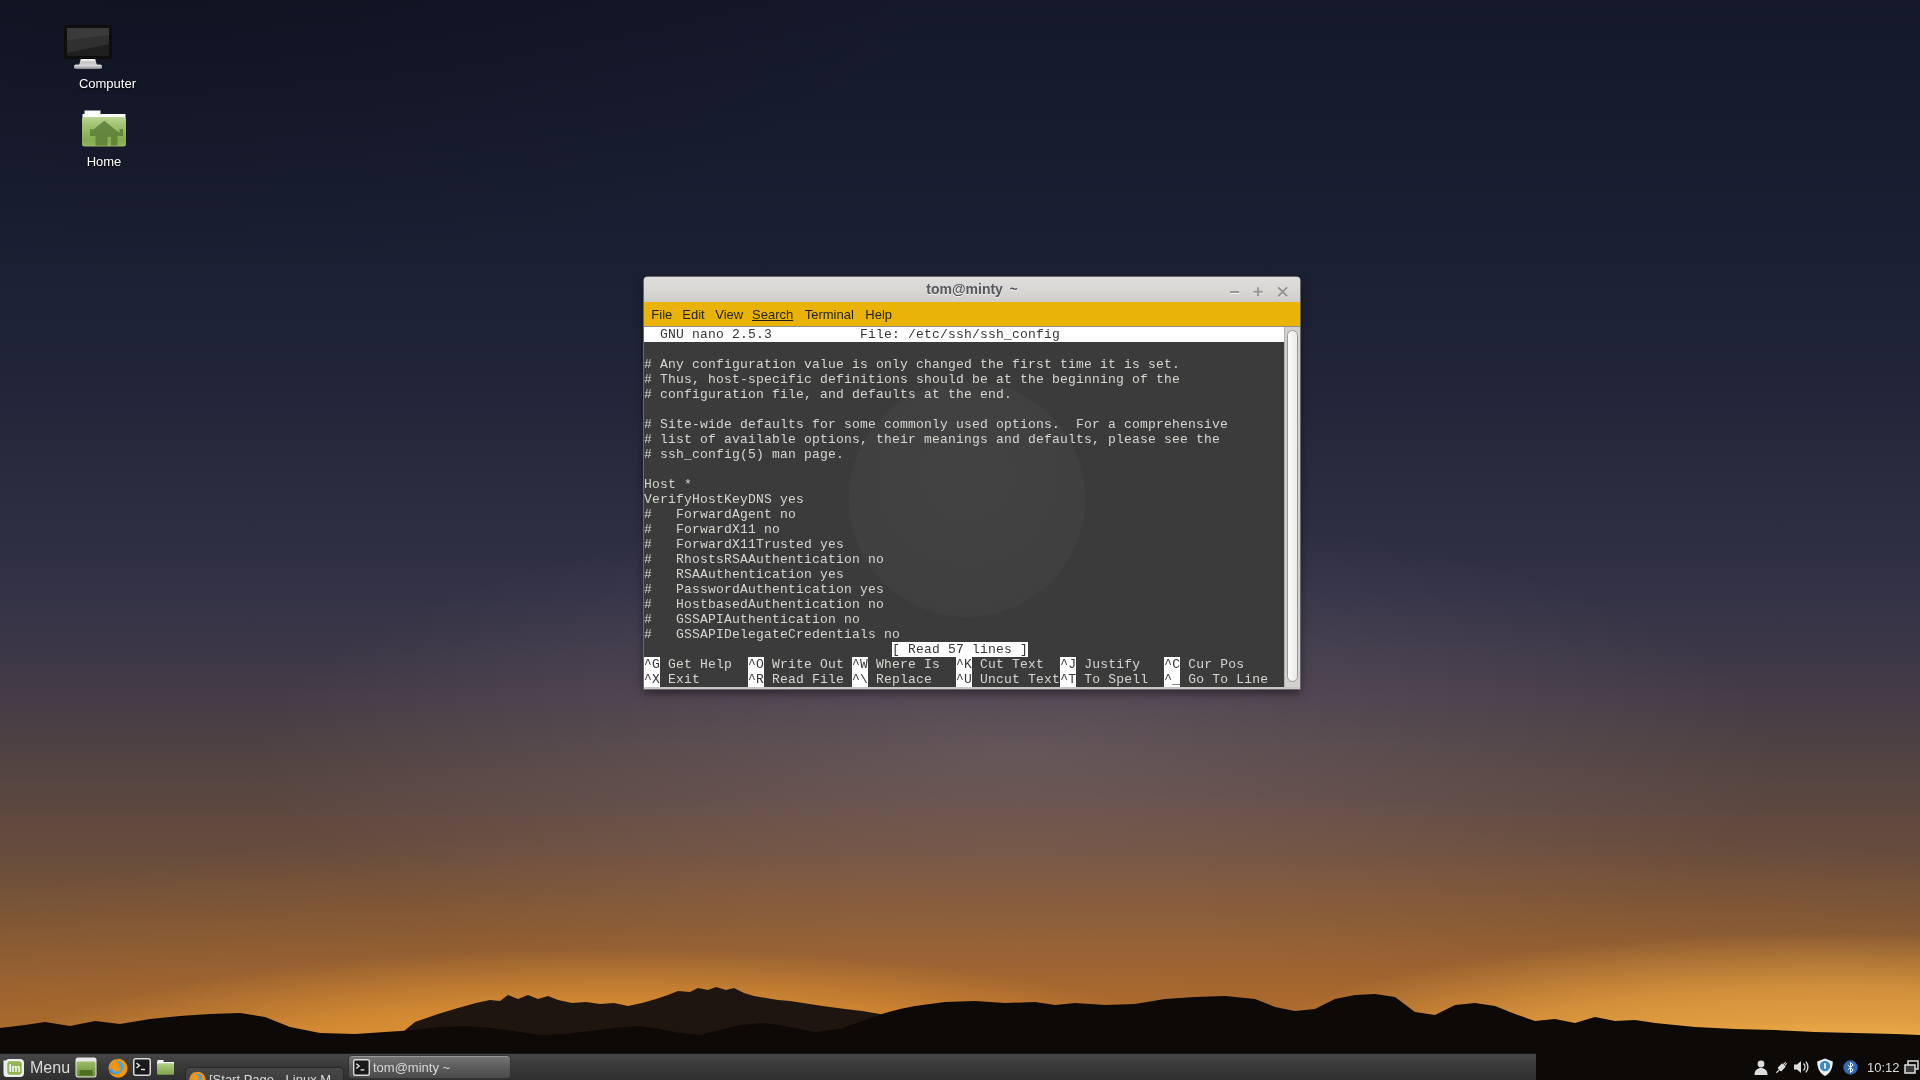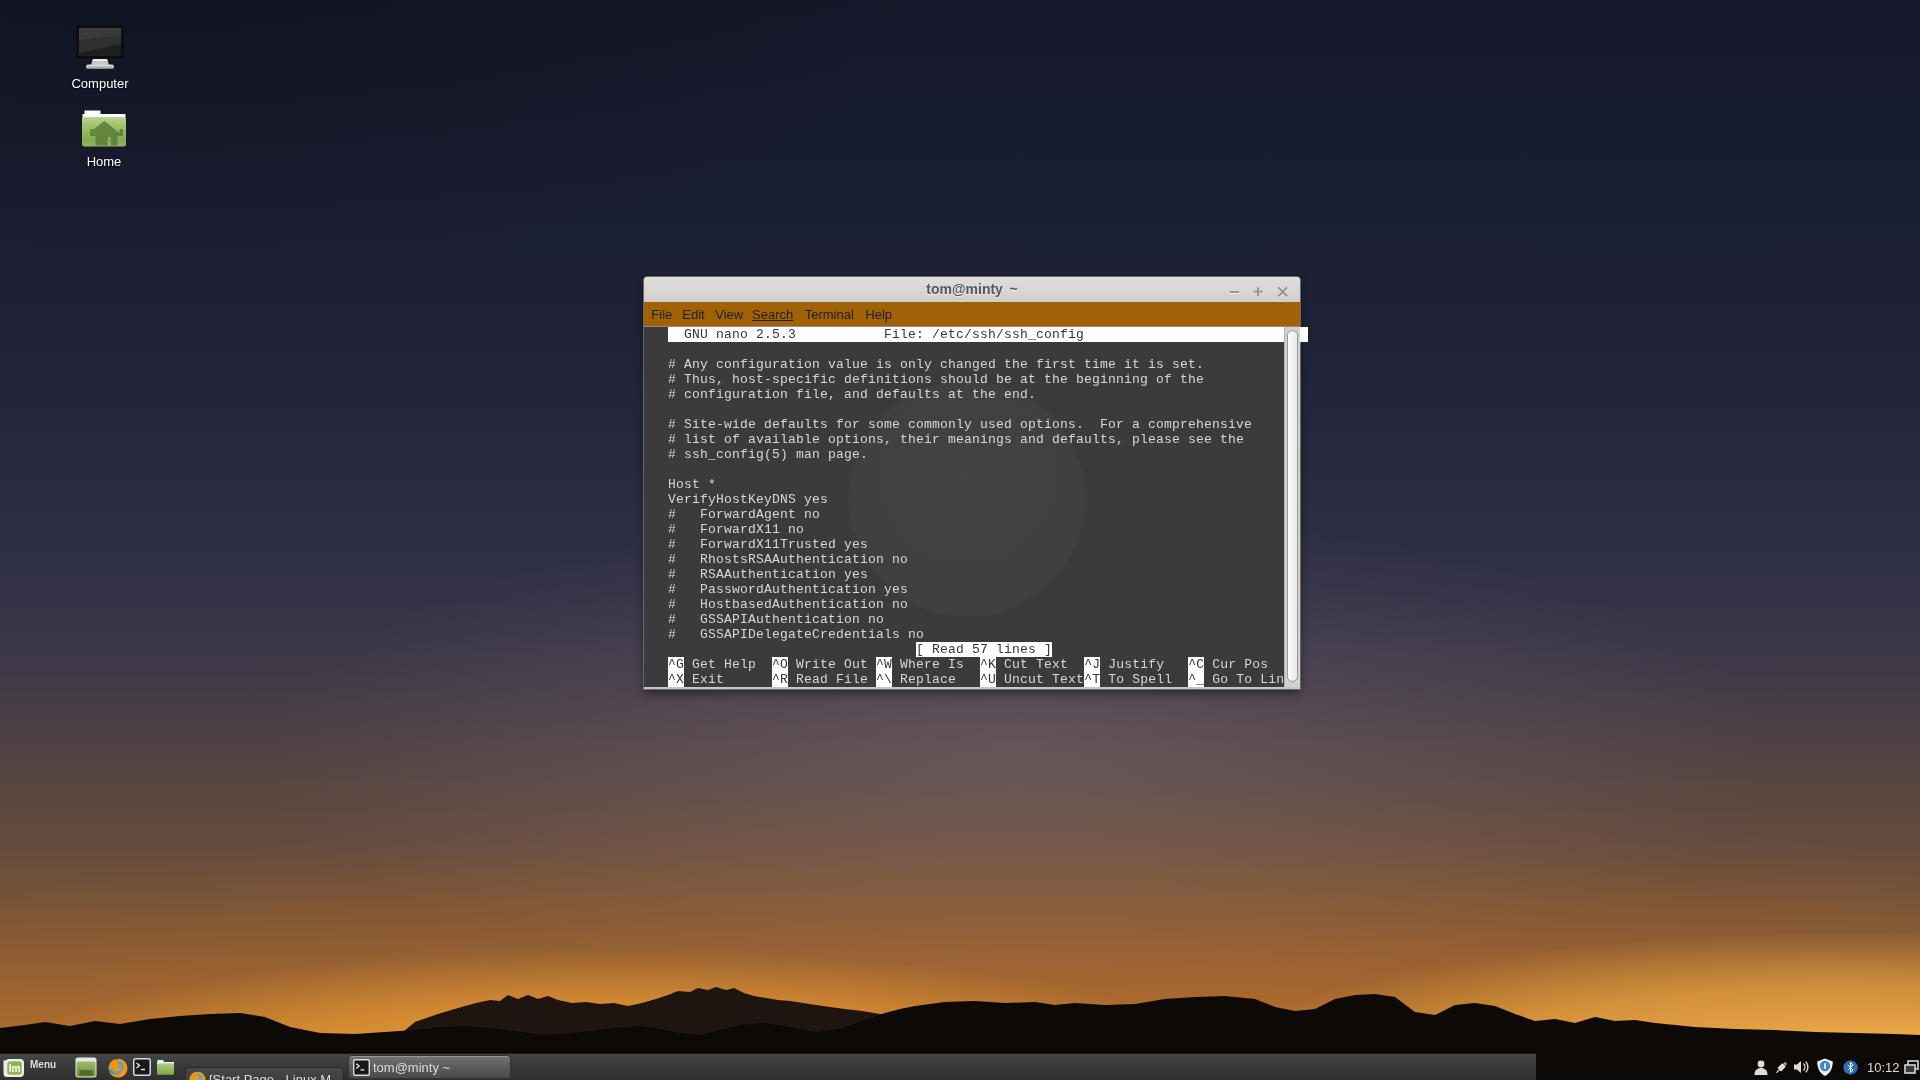--- a/index.html
+++ b/index.html
@@ -39,37 +39,37 @@
     background:linear-gradient(180deg,#dedddb 0%,#d8d7d4 55%,#cecdc9 100%);
   }
   .title {
     position:absolute; left:0; right:0; top:4px; text-align:center;
     font-size:14px; font-weight:bold; color:#55575c;
     text-shadow:0 1px 0 rgba(255,255,255,.7);
   }
   .wbtn { position:absolute; top:0; width:22px; height:26px; }
   .menubar {
     position:absolute; left:0; top:25px; width:656px; height:24px;
-    background:#a16207; font-size:13px; color:#1f1f1f;
+    background:#eab308; font-size:13px; color:#1f1f1f;
   }
   .menubar span { position:absolute; top:5px; }
   .term {
     position:absolute; left:0; top:49px; width:656px; height:363px;
     background:#3b3b3b; border-top:1px solid #8e8c90; border-bottom:2px solid #c8c6c2;
   }
   .watermark {
     position:absolute; left:205px; top:54px; width:236px; height:236px;
     border-radius:50%;
     background:radial-gradient(circle at 50% 40%, rgba(255,255,255,.038), rgba(255,255,255,.024) 70%, rgba(255,255,255,.012) 100%);
   }
   .screen {
     position:absolute; left:0px; top:0px; width:640px; height:360px;
     font-family:"Liberation Mono", monospace;
     font-size:13px; line-height:15px; letter-spacing:0.2px;
-    color:#d5d8d0; white-space:pre;padding-left:24px;
+    color:#d5d8d0; white-space:pre;
   }
   .rv { background:#ffffff; color:#353535; }
   .sbar {
     position:absolute; right:0px; top:0px; width:16px; height:360px;
     background:#d3d1cd; border-left:1px solid #b4b2ae;
   }
   .thumb {
     position:absolute; left:2px; top:3px; width:11px; height:352px;
     background:linear-gradient(90deg,#fbfbfa,#eceae7);
     border:1px solid #9a9894; border-radius:6px;
@@ -95,21 +95,21 @@
 </style>
 </head>
 <body>
   <div class="wall"></div>
 
   <svg class="hills" width="1920" height="185" viewBox="0 895 1920 185">
     <path fill="#1f1510" d="M398,1036 L415,1022 L438,1014 L458,1008 L476,1003 L490,1000 L500,1001 L508,995 L518,999 L528,995 L538,999 L548,996 L558,1000 L572,1003 L586,1002 L600,1004 L614,1003 L628,1006 L642,1003 L656,999 L668,995 L678,991 L690,992 L698,988 L708,990 L716,987 L726,990 L734,988 L744,993 L754,996 L766,998 L778,1000 L790,1001 L803,1003 L816,1005 L830,1007 L845,1009 L862,1011 L880,1014 L898,1017 L916,1020 L932,1025 L948,1032 L948,1060 L398,1060 Z"></path>
     <path fill="#0c0907" d="M0,1028 L25,1025 L45,1022 L70,1026 L95,1021 L120,1024 L150,1019 L180,1016 L210,1014 L240,1013 L265,1017 L290,1027 L320,1033 L355,1034 L385,1032 L415,1030 L440,1027 L465,1026 L490,1028 L515,1031 L540,1035 L565,1034 L590,1031 L615,1028 L640,1026 L660,1029 L680,1033 L700,1035 L720,1030 L740,1025 L765,1023 L790,1027 L815,1032 L840,1029 L865,1020 L885,1013 L900,1009 L915,1006 L945,1002 L975,1001 L1005,1003 L1035,1002 L1055,1005 L1075,1003 L1105,1005 L1135,1004 L1165,999 L1195,997 L1225,996 L1255,999 L1275,1007 L1295,1011 L1315,1009 L1335,999 L1355,995 L1375,994 L1395,997 L1415,1012 L1435,1015 L1455,1005 L1475,1003 L1495,1006 L1515,1014 L1535,1021 L1555,1019 L1575,1023 L1595,1017 L1615,1021 L1635,1020 L1655,1023 L1675,1025 L1695,1027 L1735,1029 L1775,1030 L1815,1032 L1855,1033 L1895,1034 L1920,1035 L1920,1080 L0,1080 Z"></path>
   </svg>
 
-  <div class="dicon" style="left:52px; top:24px; width:96px;">
+  <div class="dicon" style="left:40px; top:24px; width:96px;text-align:right;">
     <svg width="96" height="46" viewBox="0 0 96 46">
       <rect x="24" y="1" width="48" height="34" rx="2.5" fill="#0e0e0e"></rect>
       <rect x="27" y="4" width="42" height="28" rx="1" fill="#1f1f1f"></rect>
       <path d="M27,4 h42 v16 L27,29 Z" fill="#343434" opacity="0.85"></path>
       <path d="M27,4 h42 v7 L27,16 Z" fill="#404040" opacity="0.7"></path>
       <path d="M41,35 h14 l2,6 h-18 Z" fill="#c9c9c9"></path>
       <path d="M41,35 h14 l0.6,2 h-15.2 Z" fill="#efefef"></path>
       <rect x="34" y="40.5" width="28" height="4" rx="2" fill="#d7d7d7"></rect>
       <rect x="34" y="42.5" width="28" height="2" rx="1" fill="#aaa"></rect>
     </svg>
@@ -188,21 +188,21 @@
     </div>
   </div>
 
   <div class="panel">
 
     <svg style="position:absolute;left:3px;top:4px;" width="22" height="20" viewBox="0 0 22 20">
       <path d="M5,1 h12 a4,4 0 0 1 4,4 v10 a4,4 0 0 1 -4,4 h-13 a3.5,3.5 0 0 1 -3.5,-3.5 v-13 a6,6 0 0 0 4.5,-1.5 Z" fill="#eceded"></path>
       <rect x="4.3" y="3.3" width="14.4" height="13.4" rx="3" fill="#8fb653"></rect>
       <text x="11.5" y="14" font-family="Liberation Sans" font-size="10" font-weight="bold" fill="#fff" text-anchor="middle">lm</text>
     </svg>
-    <div class="ptxt" style="left:30px; top:5px; font-weight:bold; font-size:10px;text-align:right;">Menu</div>
+    <div class="ptxt" style="left:30px; top:5px; font-weight:normal; font-size:16px;text-align:right;">Menu</div>
 
     <svg style="position:absolute;left:75px;top:3px;" width="22" height="21" viewBox="0 0 22 21">
       <rect x="0.5" y="0.5" width="21" height="20" rx="2.5" fill="#e7e7e5"></rect>
       <rect x="1.5" y="4.5" width="19" height="15" rx="1.5" fill="url(#gsd)"></rect>
       <rect x="4.5" y="13" width="13" height="5.5" fill="#46671f" opacity="0.85"></rect>
       <defs>
         <linearGradient id="gsd" x1="0" y1="0" x2="0" y2="1">
         <stop offset="0" stop-color="#9cbd68"></stop>
           <stop offset="1" stop-color="#678f35"></stop>
       </linearGradient>

